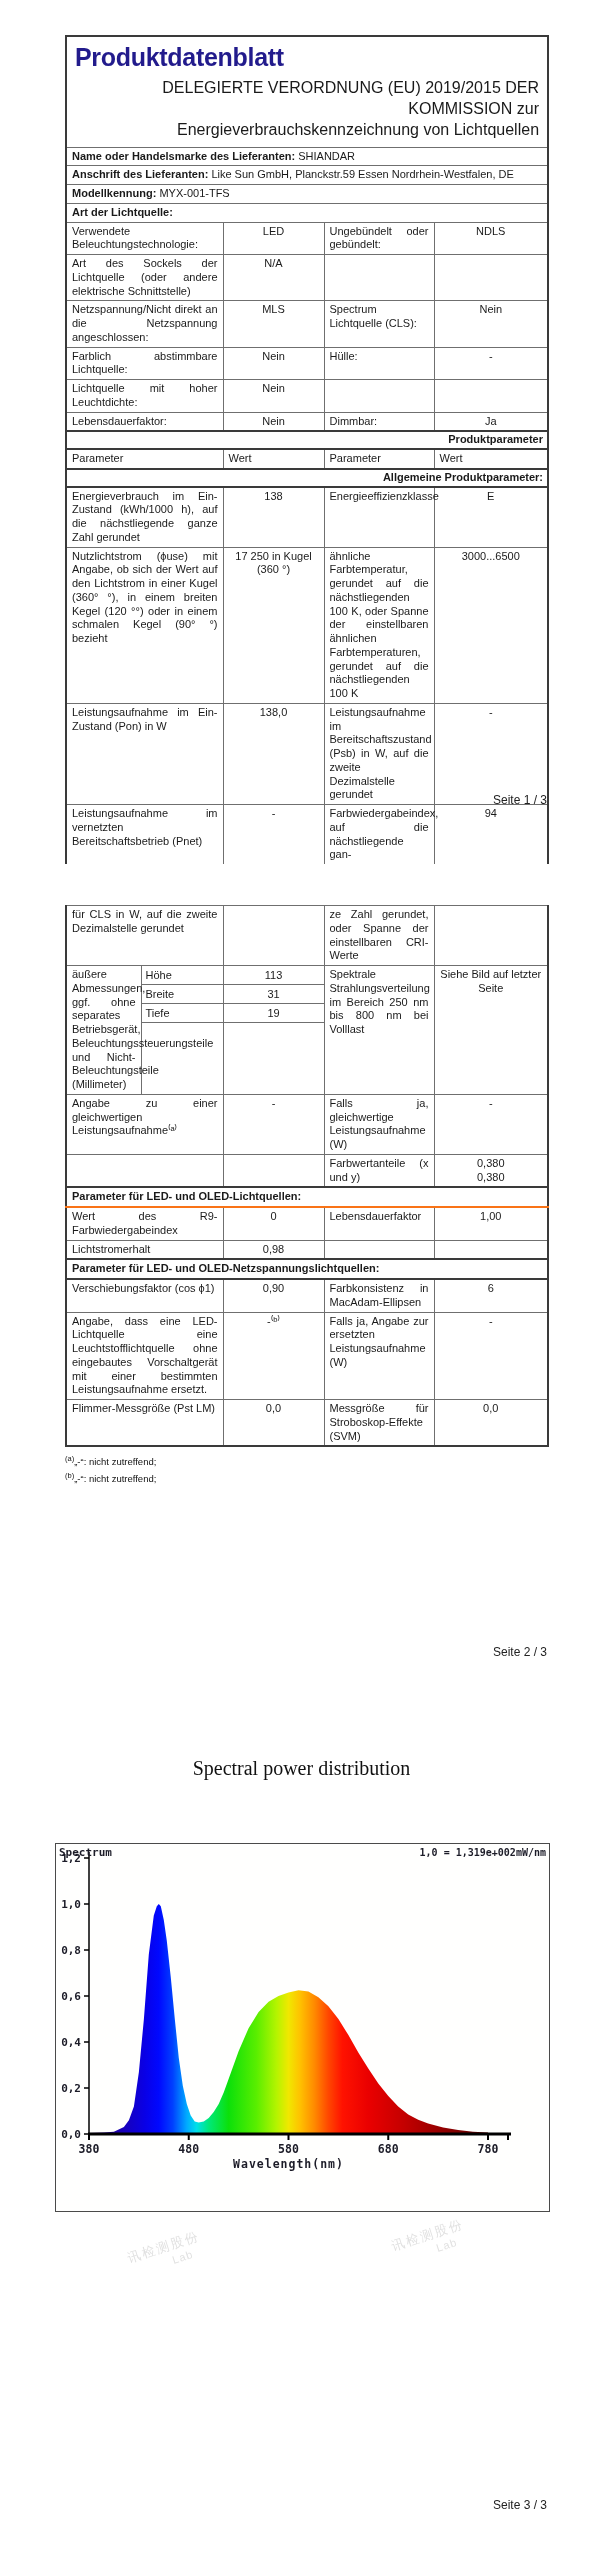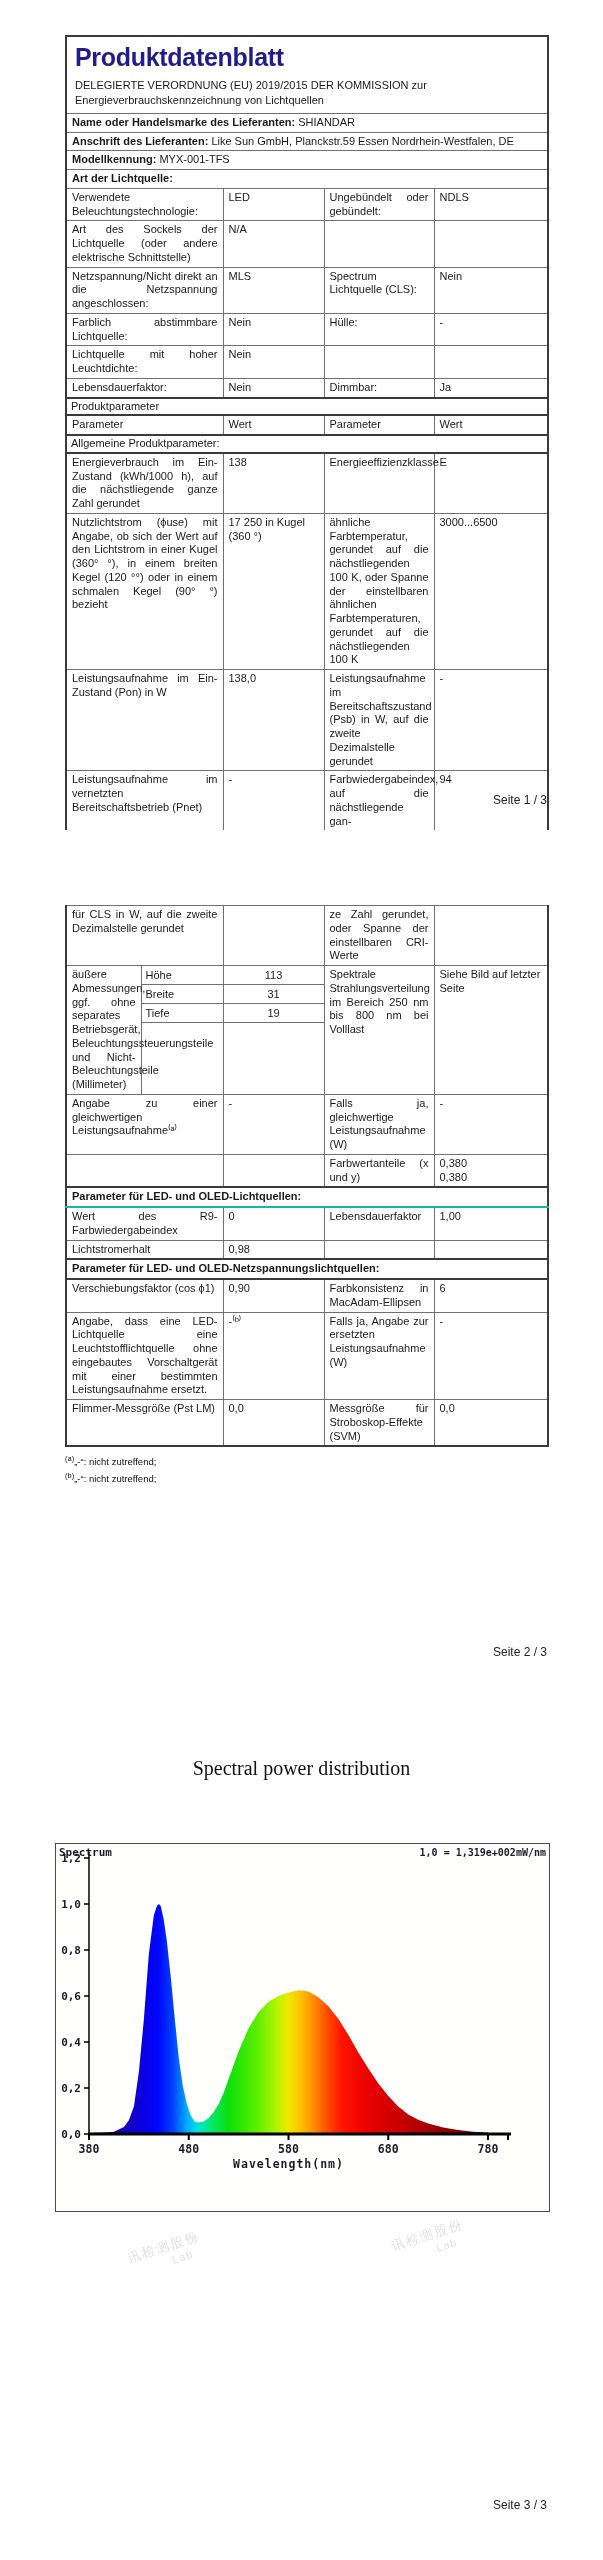--- a/index.html
+++ b/index.html
@@ -4,25 +4,25 @@
 <style>
   html,body{margin:0;padding:0;background:#ffffff;}
   .canvas{position:relative;width:603px;height:2560px;background:#ffffff;overflow:hidden;
           font-family:"Liberation Sans",sans-serif;color:#1a1a1a;}
   
   .main-table{border-collapse:collapse;width:482px;table-layout:fixed;
               font-size:11px;line-height:1.25;border:2px solid #3a3a3a;}
   .main-table td{border:1px solid #6f6f6f;padding:2px 5px;vertical-align:top;}
   .title-cell{padding:4px 8px 6px 8px !important;}
   .doc-title{margin:1px 0 5px 0;font-size:25px;font-weight:bold;color:#221b8c;letter-spacing:-0.3px;}
-  .doc-sub{margin:0;font-size:11px;line-height:1.3;white-space:pre-line;}
+  .doc-sub{margin:0;font-size:16px;line-height:1.3;white-space:pre-line;text-align:right;}
   .lblrow b{font-weight:bold;}
   .jtext{text-align:justify;}
-  .val{white-space:pre-line;}
-  .sec{font-weight:normal;text-align:left;border-top:2px solid #3a3a3a !important;
+  .val{text-align:center;white-space:pre-line;}
+  .sec{font-weight:bold;text-align:right;border-top:2px solid #3a3a3a !important;
        border-bottom:2px solid #3a3a3a !important;padding:1px 4px !important;}
   .secl{font-weight:bold;}
   .page1-table{border-bottom:none;}
   .page1-table tr:last-child td{border-bottom:none;}
   .page2-table{border-top:1px solid #6f6f6f;}
   
   .srow{height:18px;line-height:18px;border-bottom:1px solid #6f6f6f;padding:0 4px;overflow:hidden;}
   .srow:last-child{}
   .dim-keys,.dim-vals{padding:0 !important;}
   .dim-vals .srow{text-align:center;}
@@ -204,21 +204,21 @@
         <td class="val">-</td>
       </tr>
       <tr>
         <td colspan="2" class="jtext"></td>
         <td class="val"></td>
         <td class="jtext">Farbwertanteile  (x und y)</td>
         <td class="val">0,380
 0,380</td>
       </tr>
       <tr>
-            <td colspan="5" class="secl" style="border-top:2px solid #3a3a3a;border-bottom:2px solid #14b8a6;margin-left:8px;">Parameter für LED- und OLED-Lichtquellen:</td>
+            <td colspan="5" class="secl" style="border-top:2px solid #3a3a3a;border-bottom:2px solid #f97316;margin-left:8px;">Parameter für LED- und OLED-Lichtquellen:</td>
           </tr>
       <tr>
         <td colspan="2" class="jtext">Wert des R9-Farbwiedergabeindex</td>
         <td class="val">0</td>
         <td class="jtext">Lebensdauerfaktor</td>
         <td class="val">1,00</td>
       </tr>
       <tr>
         <td colspan="2" class="jtext">Lichtstromerhalt</td>
         <td class="val">0,98</td>

